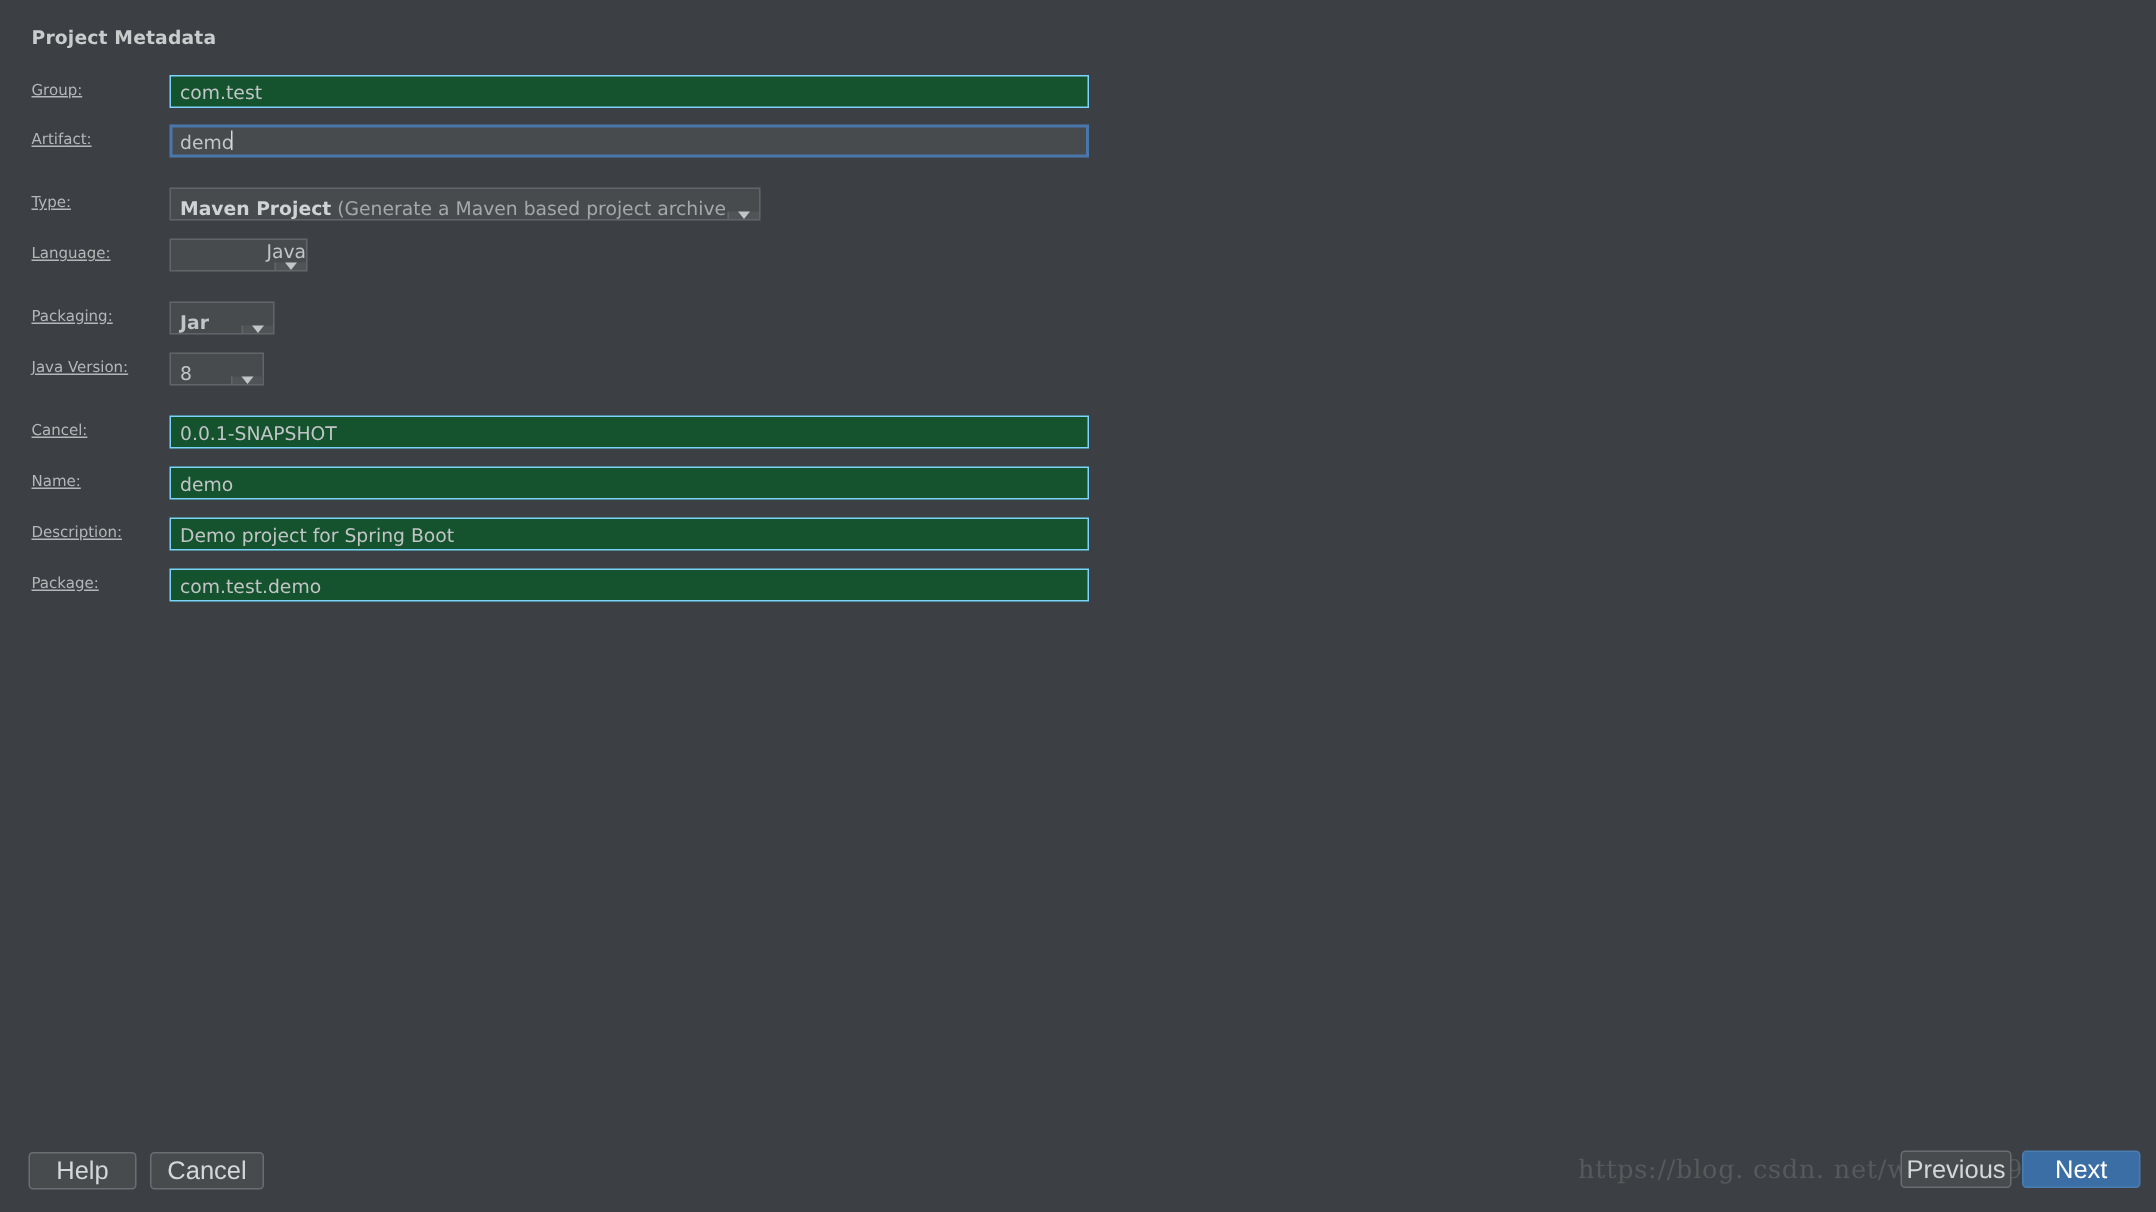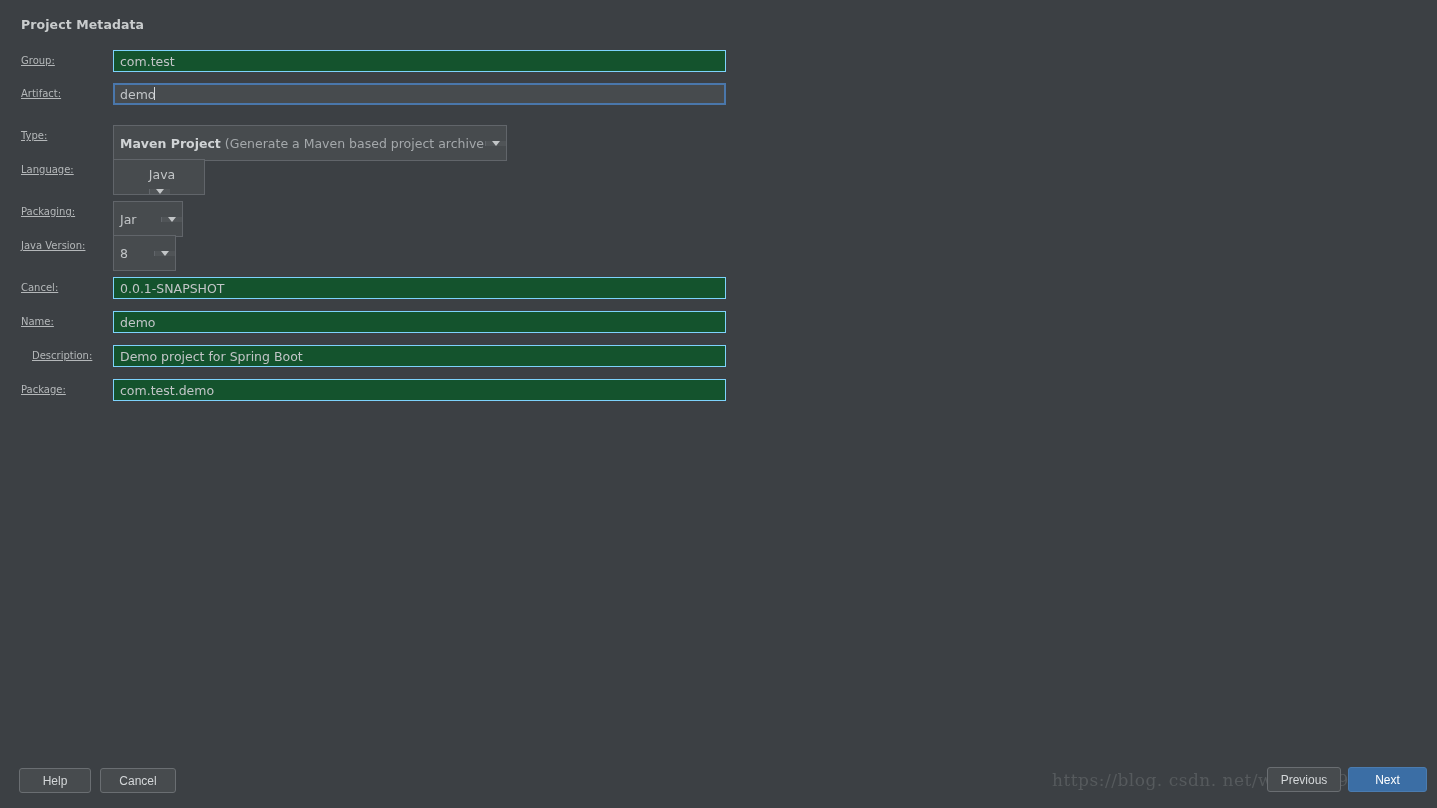--- a/index.html
+++ b/index.html
@@ -62,24 +62,24 @@
   .caret {
     position: absolute;
     width: 1px;
     height: 13px;
     background: #d5d8da;
   }
 
   
   .combo {
     position: absolute;
-    height: 36px;
+    height: 22px;
     box-sizing: border-box;
     display: flex;
-    align-items: center;
+    align-items: flex-end;
     background: #474b4e;
     border: 1px solid #61656a;
   }
   .combo .val {
     flex: 1 1 auto;
     display: flex;
     align-items: center;
     padding-left: 6px;
     font-size: 12.5px;
     color: #c2c5c7;
@@ -114,21 +114,21 @@
   
   .btn {
     position: absolute;
     box-sizing: border-box;
     height: 25px;
     background: #474b4e;
     border: 1px solid #6a6e72;
     border-radius: 3px;
     color: #d4d7d9;
     font-family: "Liberation Sans", sans-serif;
-    font-size: 12px;
+    font-size: 17px;
     display: flex;
     align-items: center;
     justify-content: center;
     cursor: default;
     z-index: 5;
   }
   .btn.primary {
     background: #3b6ea5;
     border: 1px solid #4b7cb0;
     color: #ffffff;
@@ -173,42 +173,42 @@
 
 <div class="lbl" style="top:159px;">Language:</div>
 <div class="combo" style="left:113px; top:159px; width:92px;flex-direction:column;">
   <div class="val">Java</div>
   <div class="arrow-btn">
     <span class="arrow-glyph"></span>
   </div>
 </div>
 
 <div class="lbl" style="top:201px;">Packaging:</div>
-<div class="combo" style="left:113px; top:201px; width:70px;">
+<div class="combo" style="left:113px; top:201px; width:70px;font-weight:bold;">
   <div class="val">Jar</div>
   <div class="arrow-btn">
     <span class="arrow-glyph"></span>
   </div>
 </div>
 
 <div class="lbl" style="top:235px;">Java Version:</div>
 <div class="combo" style="left:113px; top:235px; width:63px;">
   <div class="val">8</div>
   <div class="arrow-btn">
     <span class="arrow-glyph"></span>
   </div>
 </div>
 
 <div class="lbl" style="top:277px;">Cancel:</div>
 <input class="field" style="top: 277px;" value="0.0.1-SNAPSHOT">
 
 <div class="lbl" style="top:311px;">Name:</div>
 <input class="field" style="top: 311px;" value="demo">
 
-<div class="lbl" style="top:345px;margin-left:11px;">Description:</div>
+<div class="lbl" style="top:345px;">Description:</div>
 <input class="field" style="top: 345px;" value="Demo project for Spring Boot">
 
 <div class="lbl" style="top:379px;">Package:</div>
 <input class="field" style="top: 379px;" value="com.test.demo">
 
 <div class="watermark">https://blog. csdn. net/weixin_39216383</div>
 
 <div class="btn" style="left:19px; top:768px; width:72px;">Help</div>
 
 <div class="btn" style="left:100px; top:768px; width:76px;">Cancel</div>

